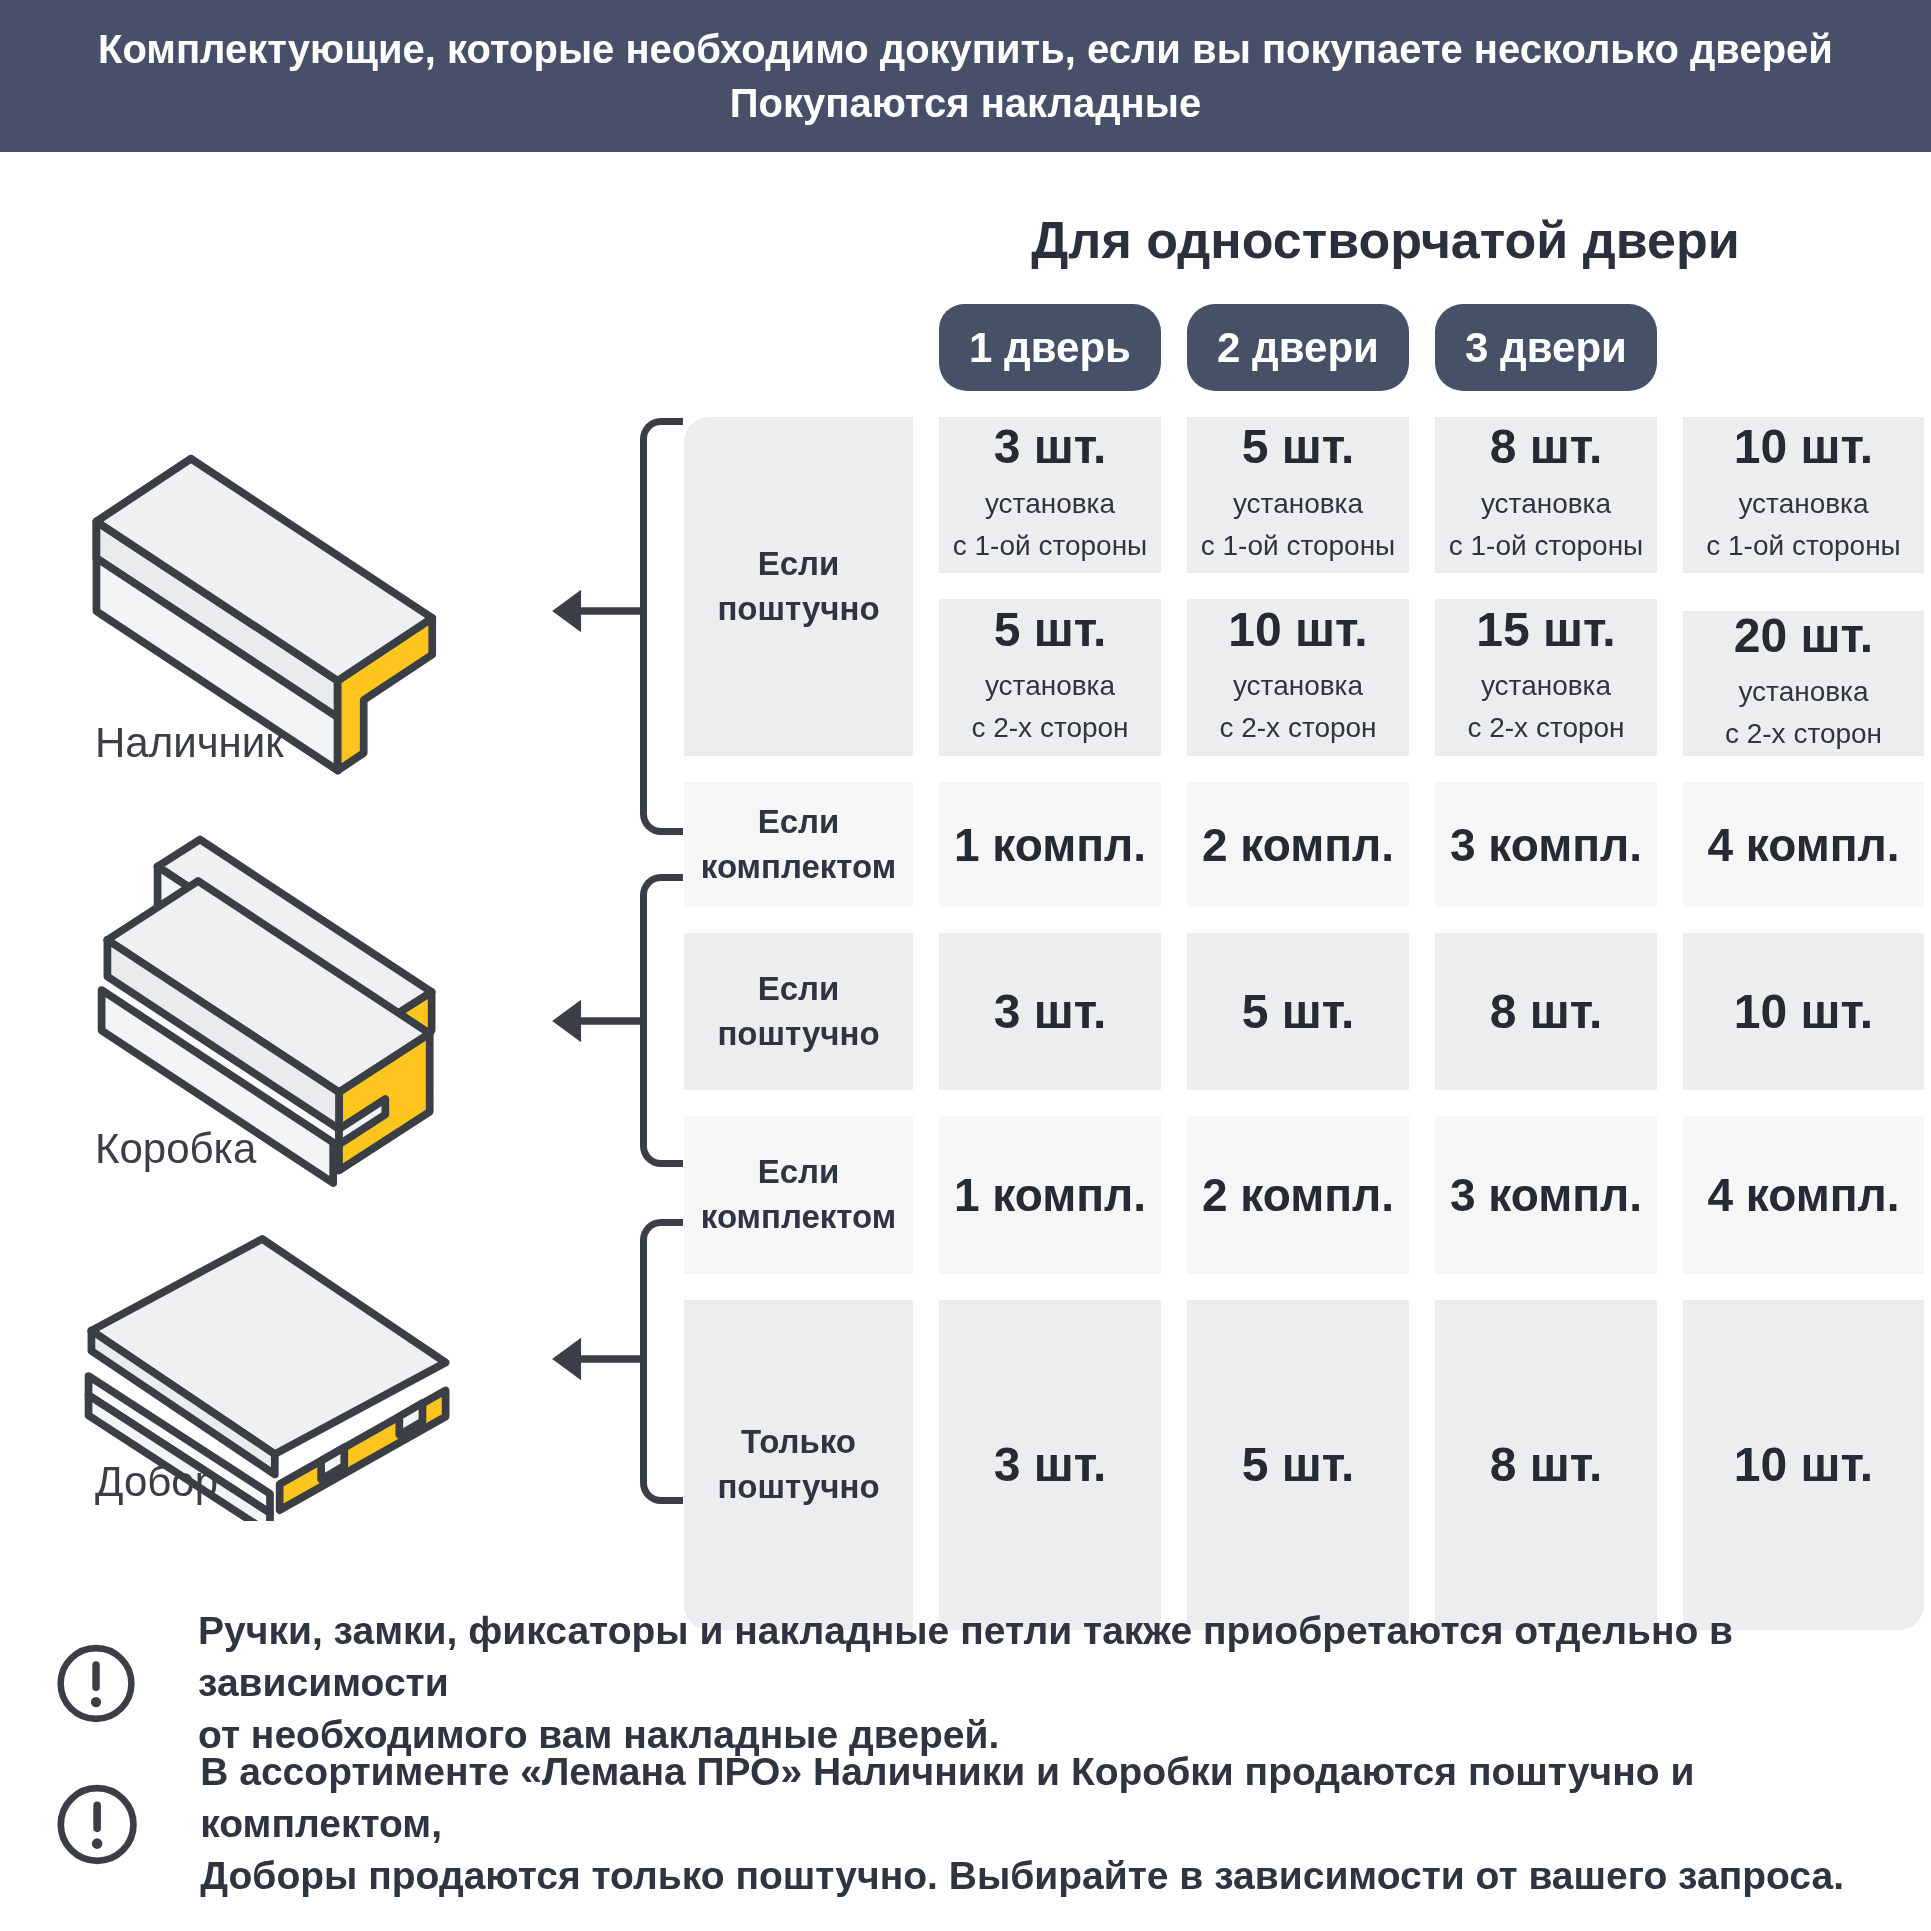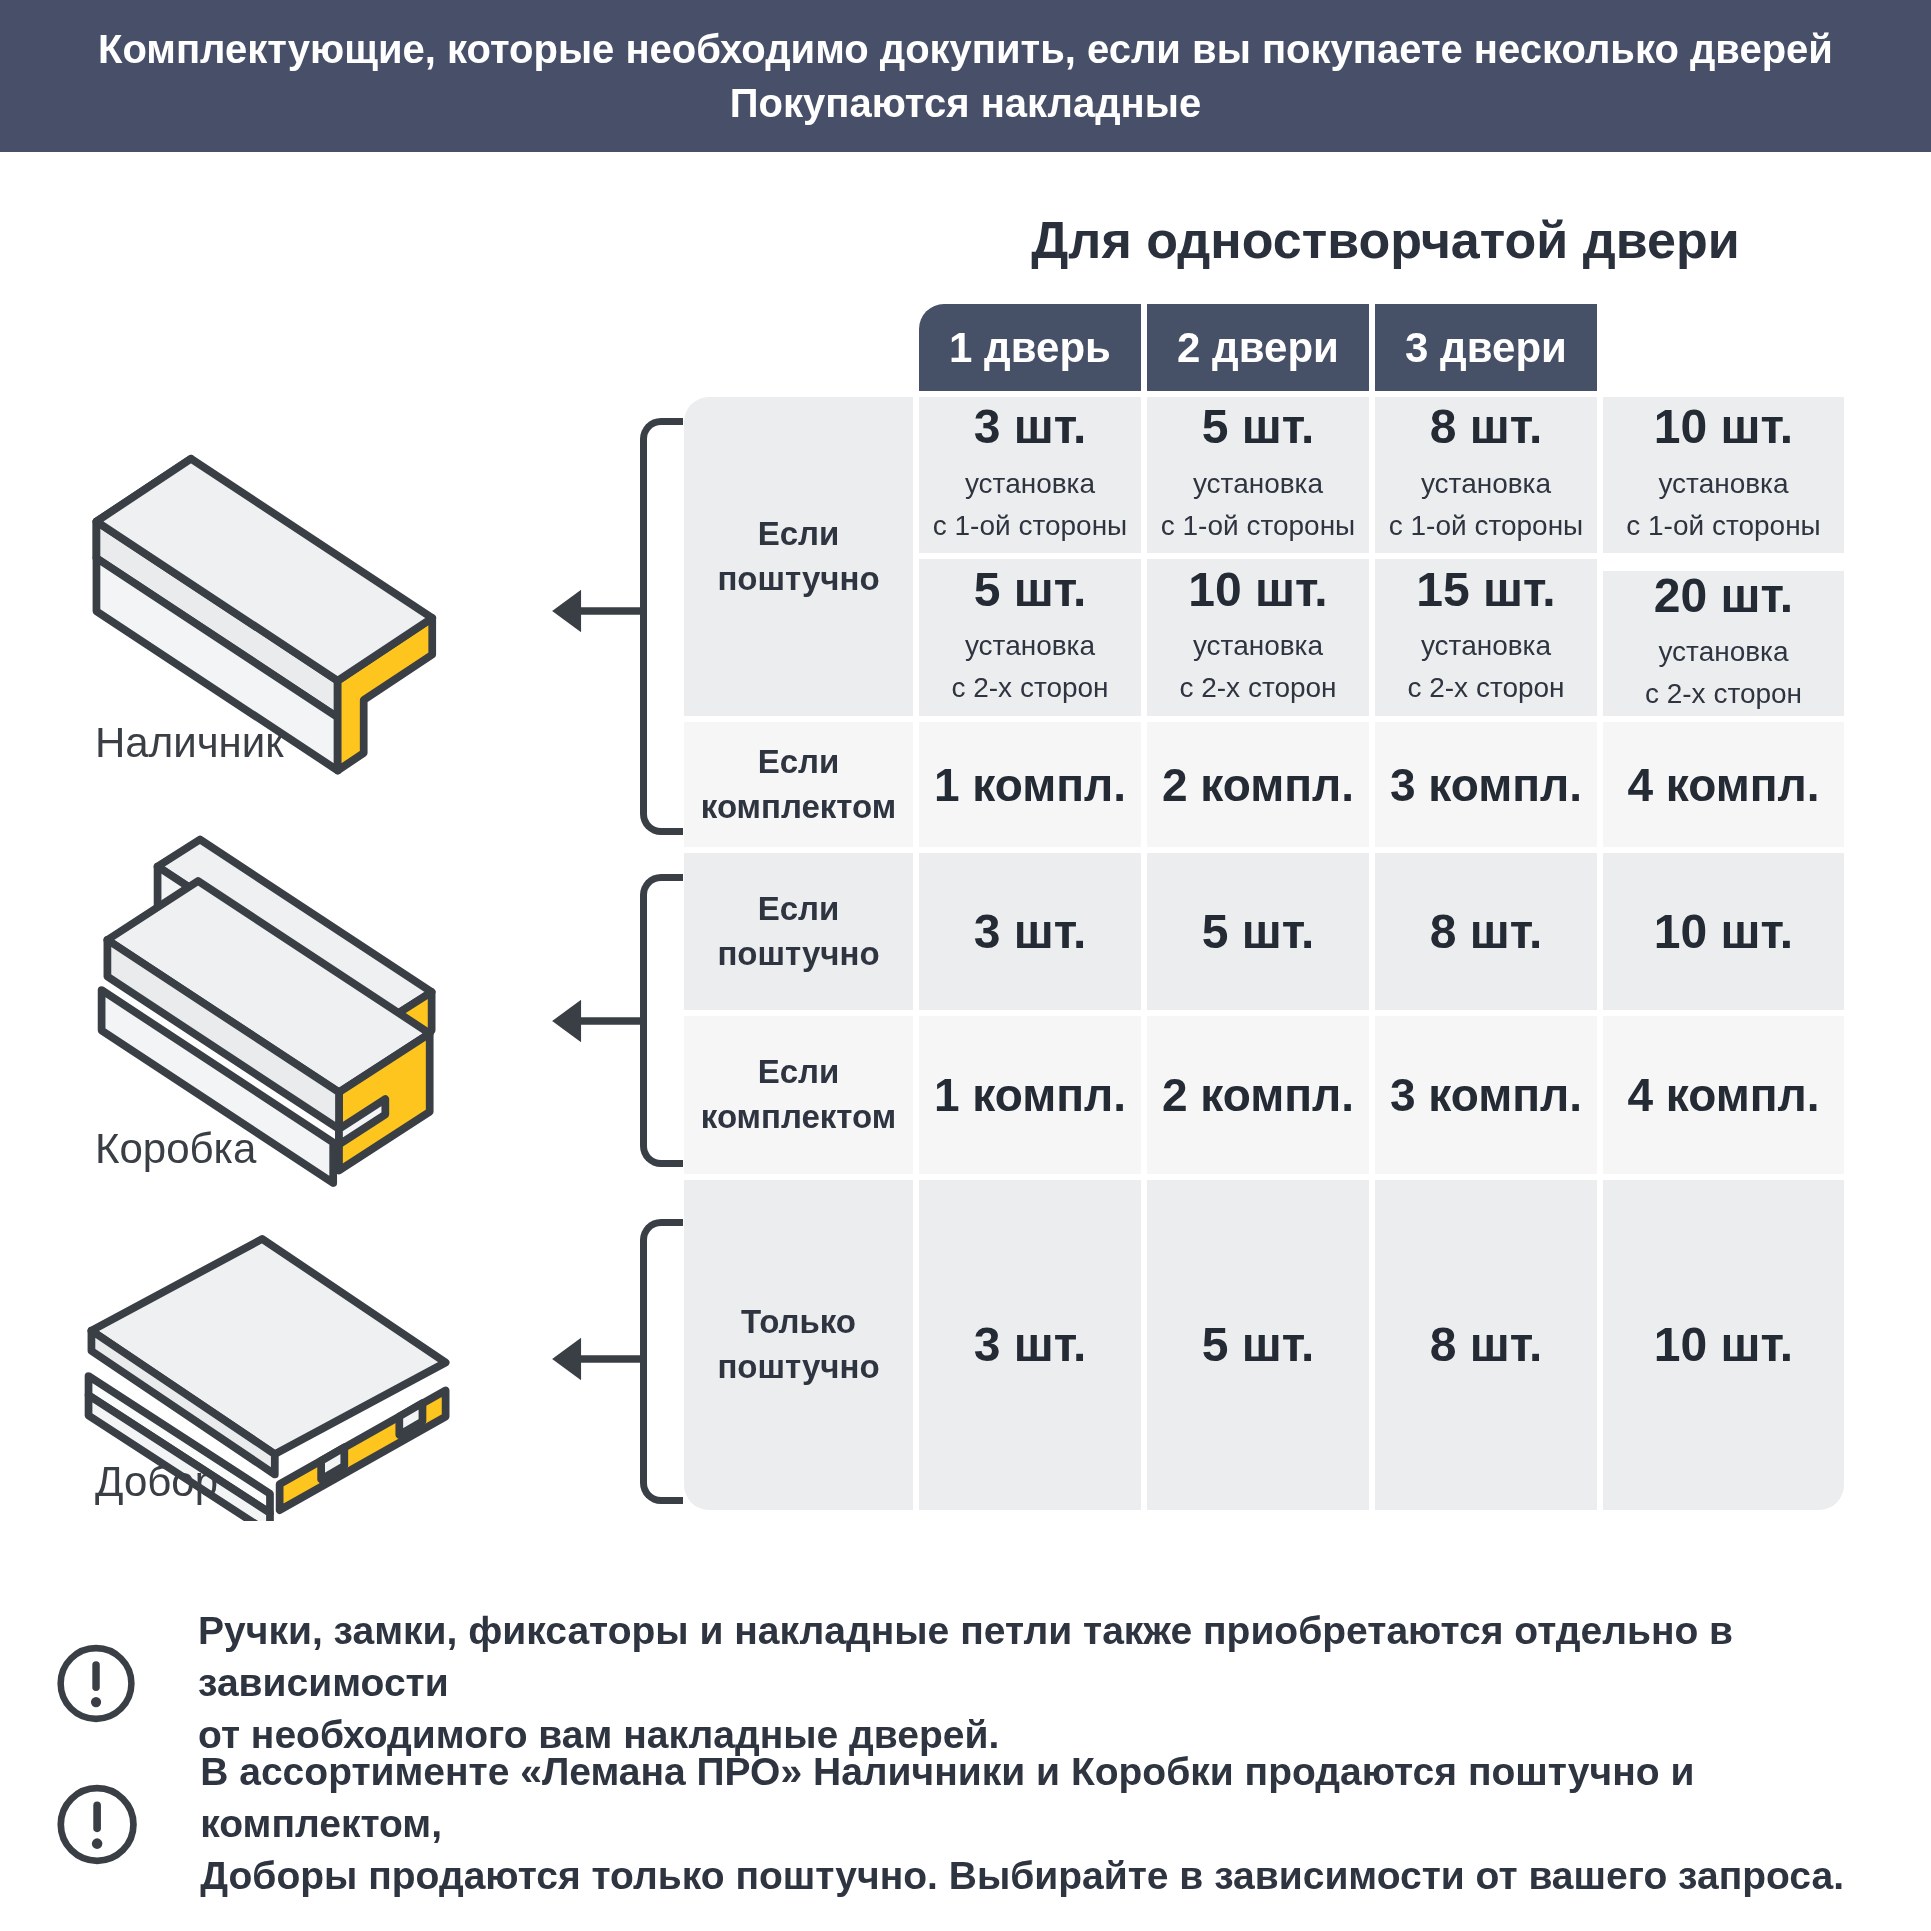--- a/index.html
+++ b/index.html
@@ -17,25 +17,25 @@
   .tbl-title{
     position:absolute;left:920px;top:214px;width:931px;text-align:center;
     font-size:52px;font-weight:700;color:#2B313C;line-height:1;
   }
   
   .tbl{
     position:absolute;left:684px;top:304px;
     display:grid;
     grid-template-columns:229px 222px 222px 222px 241px;
     grid-template-rows:87px 156px 157px 125px 157px 158px 330px;
-    gap:6px;
+    gap:26px;
   }
   .th{
     background:#465066;color:#ffffff;font-size:42px;font-weight:700;
-    display:flex;align-items:center;justify-content:center;
+    display:flex;align-items:center;justify-content:center;border-radius:28px;
   }
   .th.first{border-top-left-radius:25px;}
   .th.last{border-top-right-radius:25px;}
   .cell,.lbl{
     display:flex;flex-direction:column;align-items:center;justify-content:center;text-align:center;
   }
   .dark{background:#ECEDEE;}
   .light{background:#F6F6F7;}
   .lbl{font-size:33px;font-weight:600;color:#2E3440;line-height:1.35;}
   .lbl.tl{border-top-left-radius:25px;}

